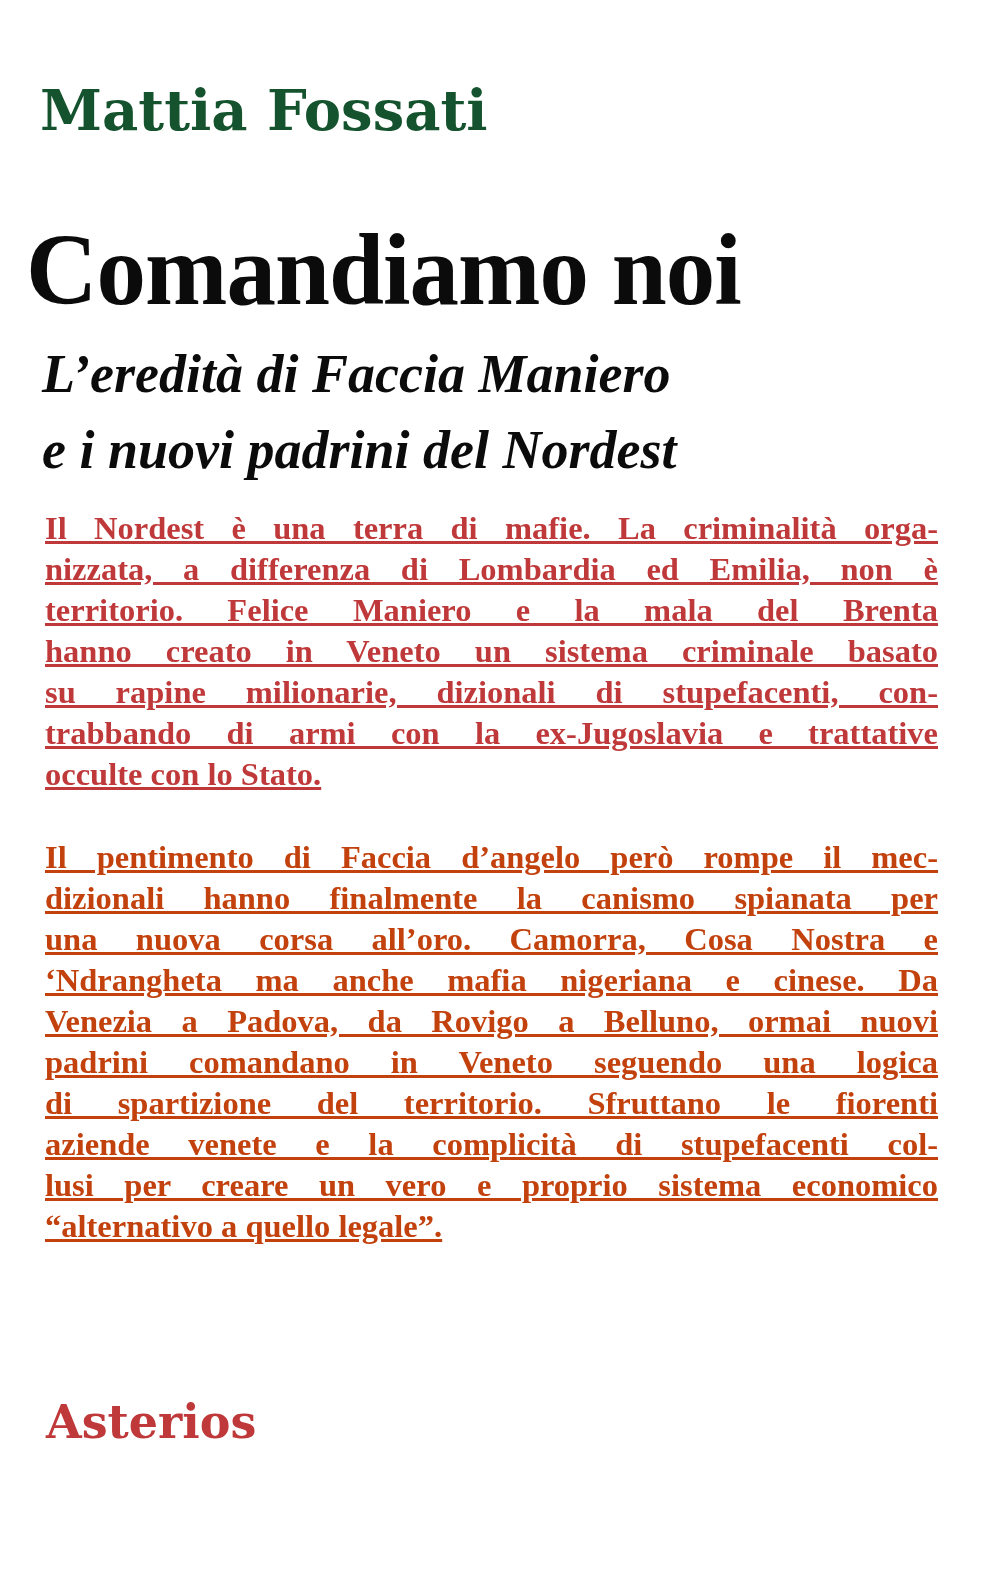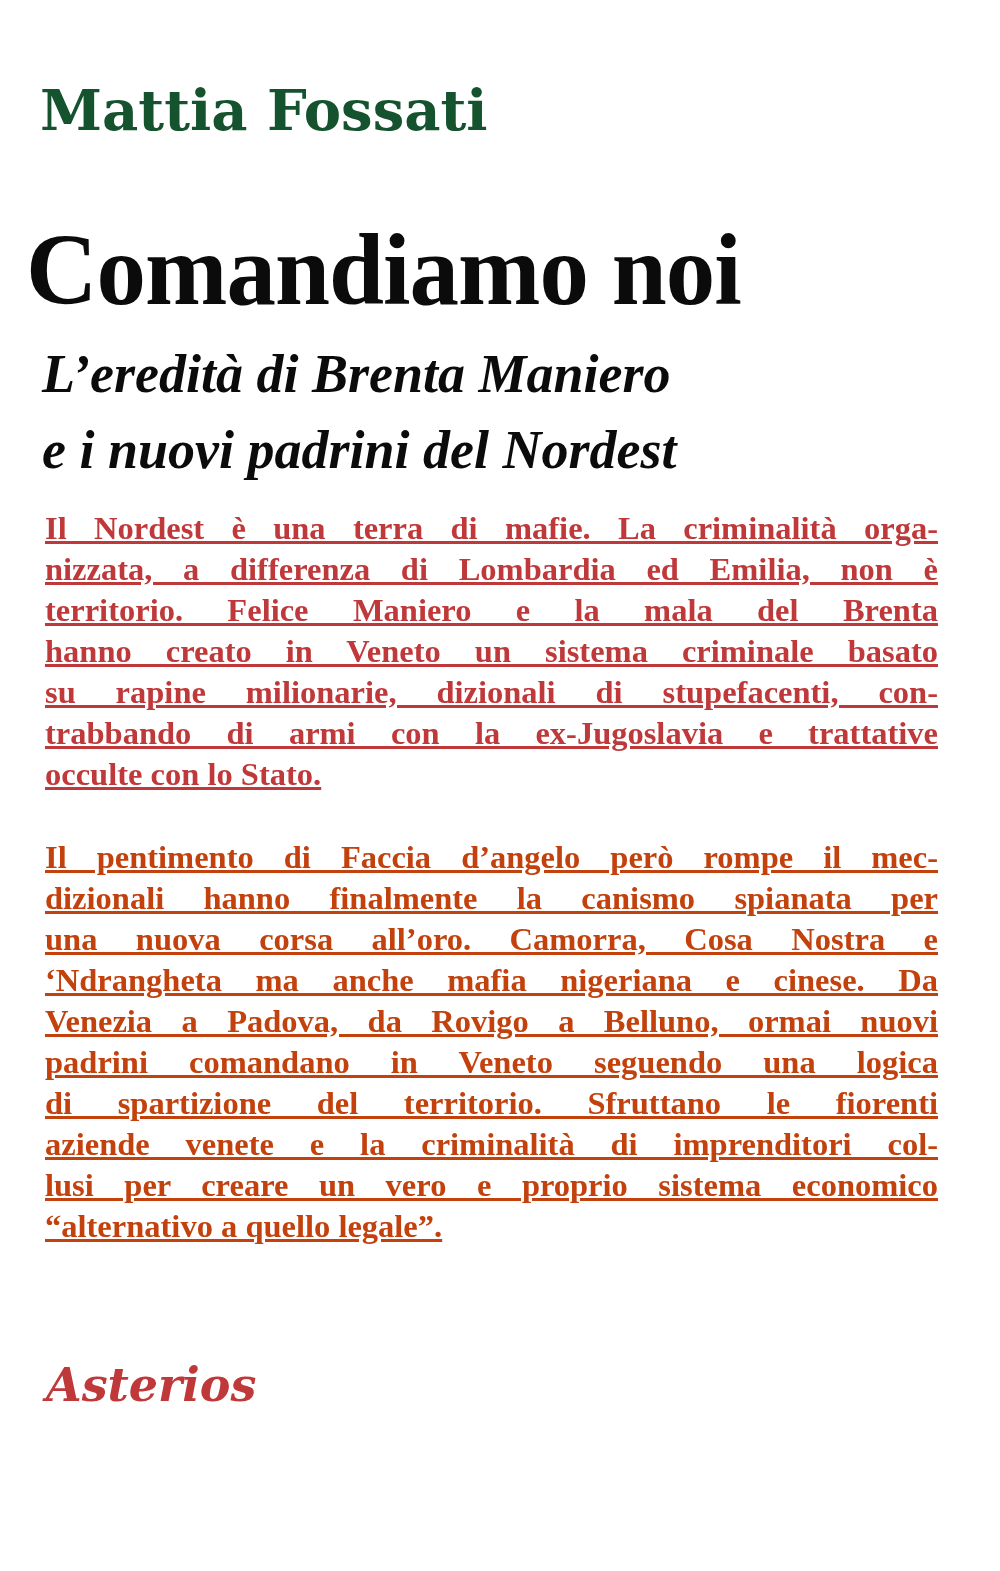--- a/index.html
+++ b/index.html
@@ -72,39 +72,38 @@
       text-decoration: underline;
     }
     .blurb .line.last {
       text-align-last: left;
     }
     .blurb-red { top: 508px; color: #c0393a; }
     .blurb-black { top: 837px; color: #c2410c; }
     .publisher {
       position: absolute;
       left: 46px;
-      top: 1352px;
+      top: 1389px;
       font-family: "DejaVu Serif", serif;
       font-weight: bold;
       font-size: 46px;
       line-height: 66px;
       color: #c0393a;
       margin: 0;
-      font-style: italic;
     }
   </style>
 </head>
 <body>
 
 <h2 class="author">Mattia Fossati</h2>
 
 <h1 class="title">Comandiamo noi</h1>
 
 <div class="subtitle">
-  <div>L’eredità di Brenta Maniero</div>
+  <div>L’eredità di Faccia Maniero</div>
   <div>e i nuovi padrini del Nordest</div>
 </div>
 
 <div class="blurb blurb-red">
   <span class="line">Il Nordest è una terra di mafie. La criminalità orga-</span>
   <span class="line">nizzata, a differenza di Lombardia ed Emilia, non è</span>
   <span class="line">territorio. Felice Maniero e la mala del Brenta</span>
   <span class="line">hanno creato in Veneto un sistema criminale basato</span>
   <span class="line">su rapine milionarie, dizionali di stupefacenti, con-</span>
   <span class="line">trabbando di armi con la ex-Jugoslavia e trattative</span>
@@ -112,18 +111,18 @@
 </div>
 
 <div class="blurb blurb-black">
   <span class="line">Il pentimento di Faccia d’angelo però rompe il mec-</span>
   <span class="line">dizionali hanno finalmente la canismo spianata per</span>
   <span class="line">una nuova corsa all’oro. Camorra, Cosa Nostra e</span>
   <span class="line">‘Ndrangheta ma anche mafia nigeriana e cinese. Da</span>
   <span class="line">Venezia a Padova, da Rovigo a Belluno, ormai nuovi</span>
   <span class="line">padrini comandano in Veneto seguendo una logica</span>
   <span class="line">di spartizione del territorio. Sfruttano le fiorenti</span>
-  <span class="line">aziende venete e la criminalità di imprenditori col-</span>
+  <span class="line">aziende venete e la complicità di stupefacenti col-</span>
   <span class="line">lusi per creare un vero e proprio sistema economico</span>
   <span class="line last">“alternativo a quello legale”.</span>
 </div>
 
 <div class="publisher">Asterios</div>
 
 </body></html>

